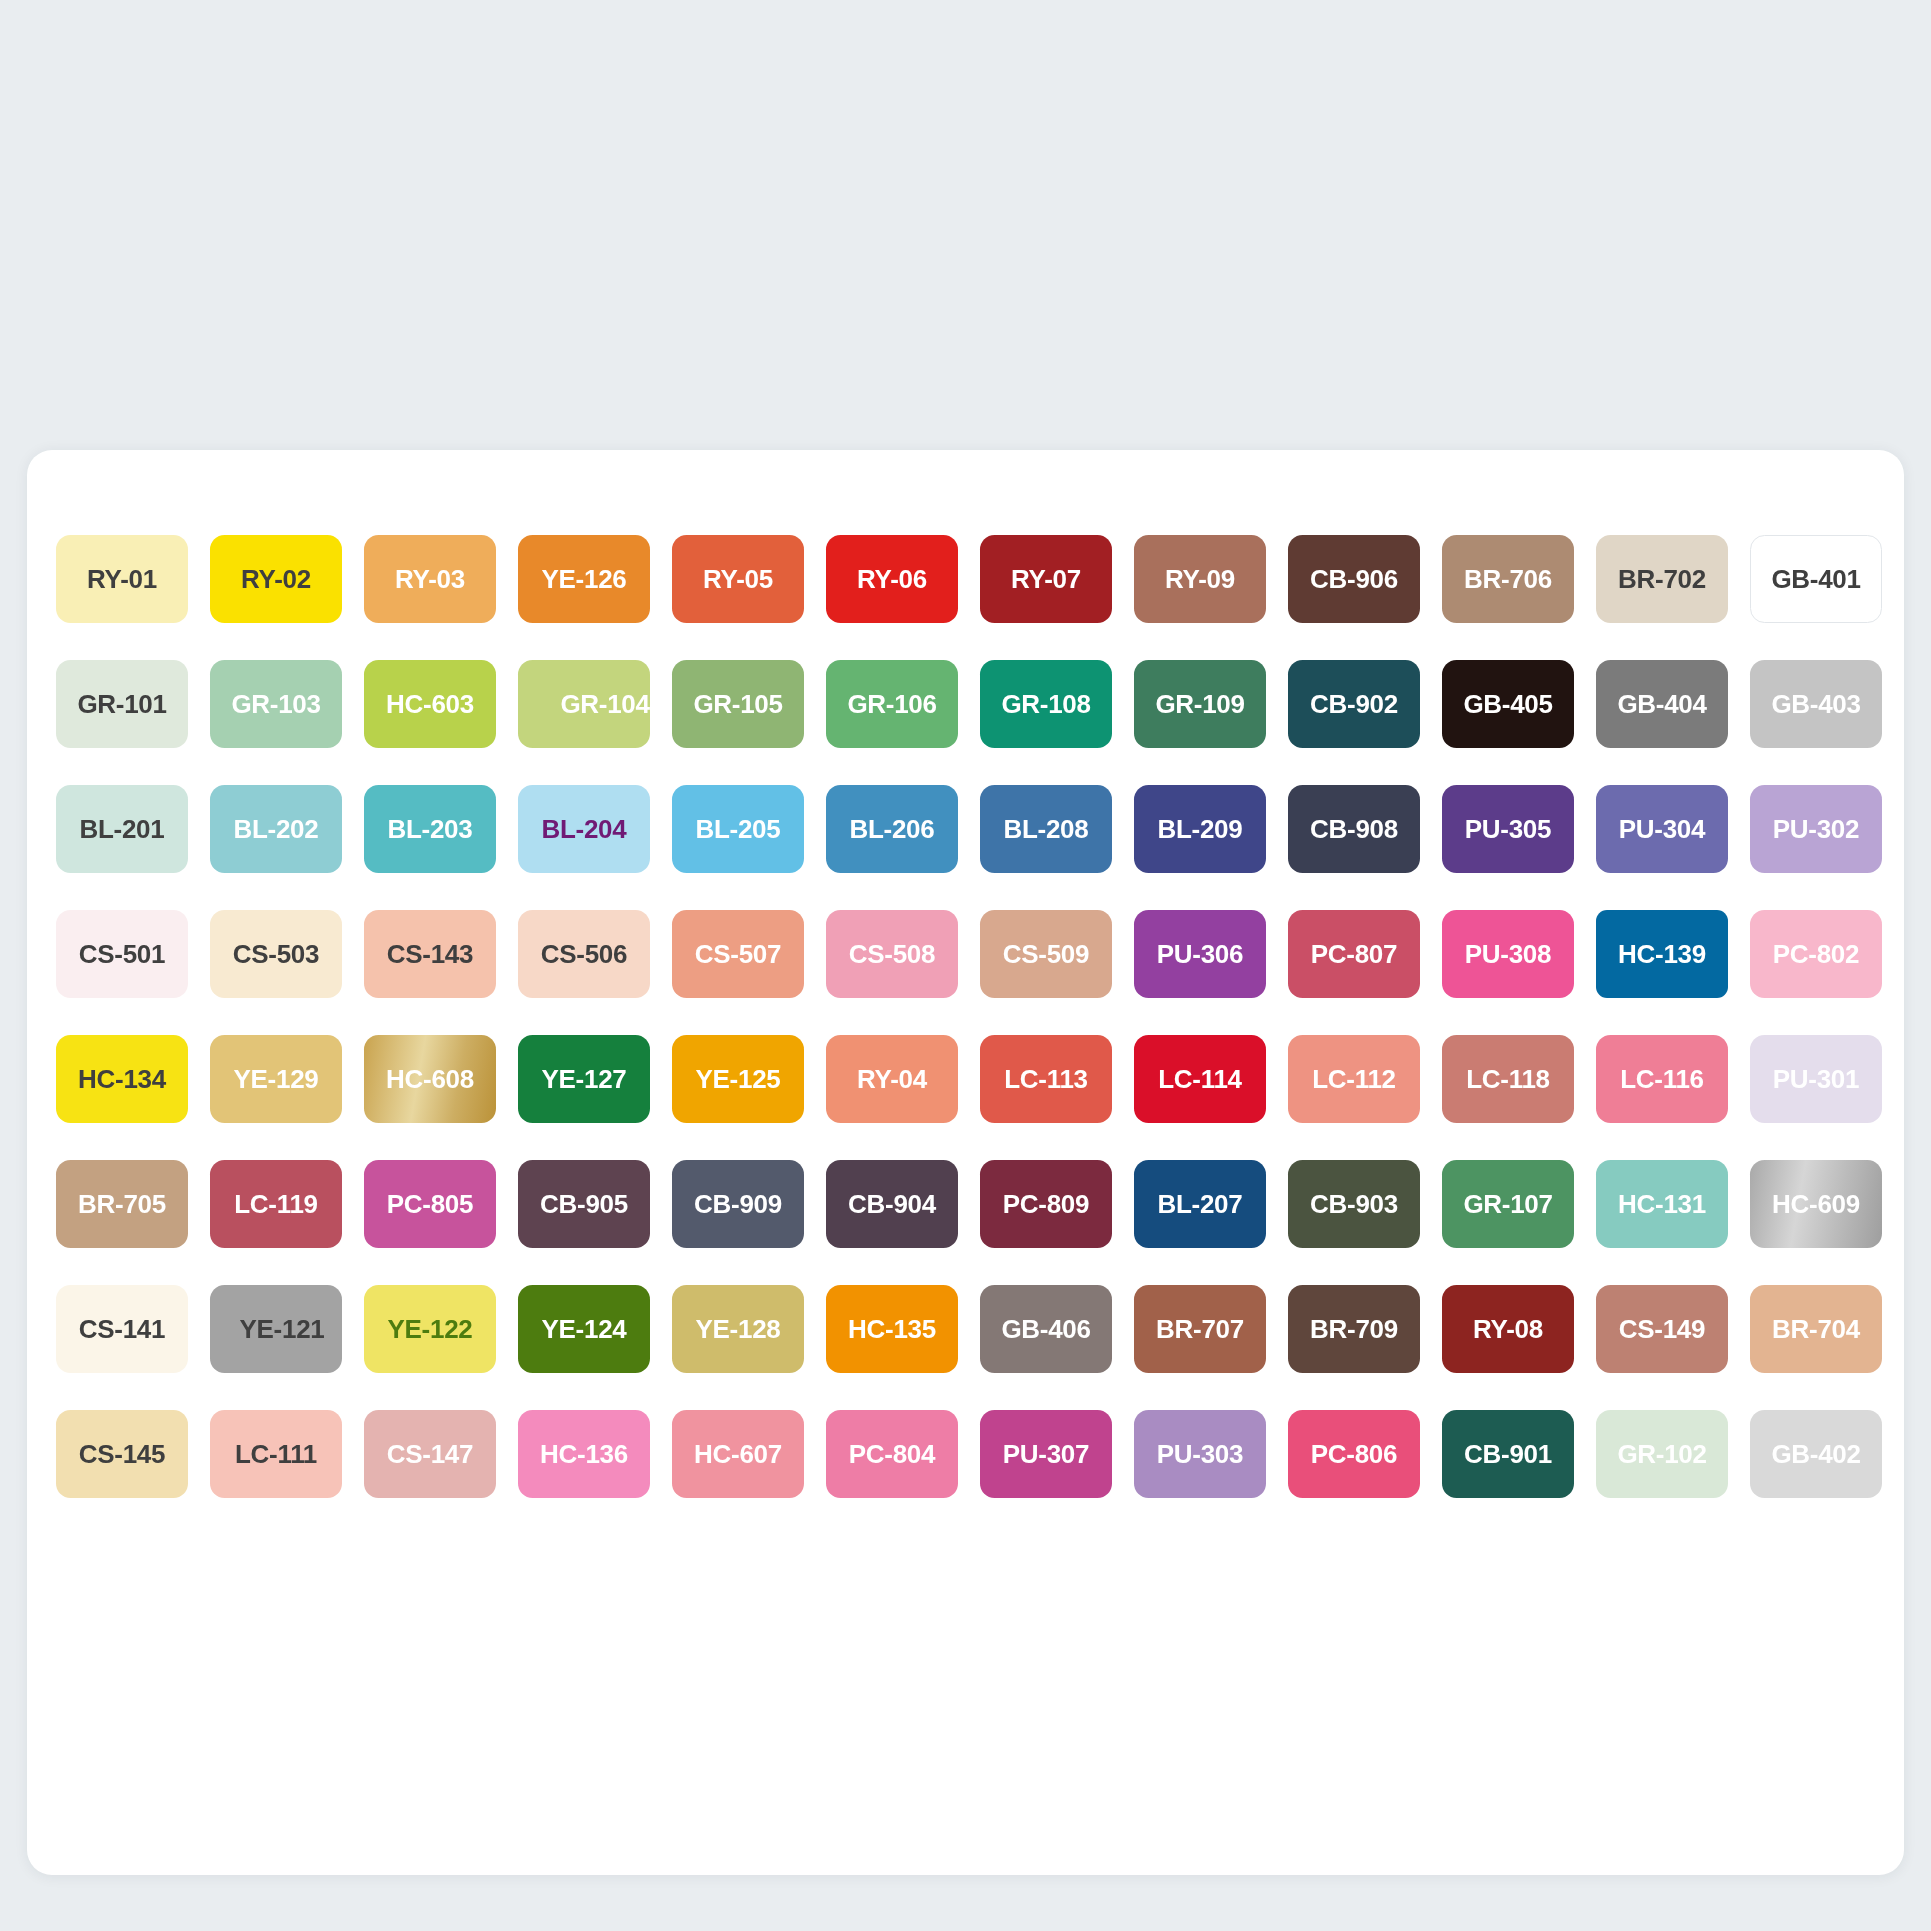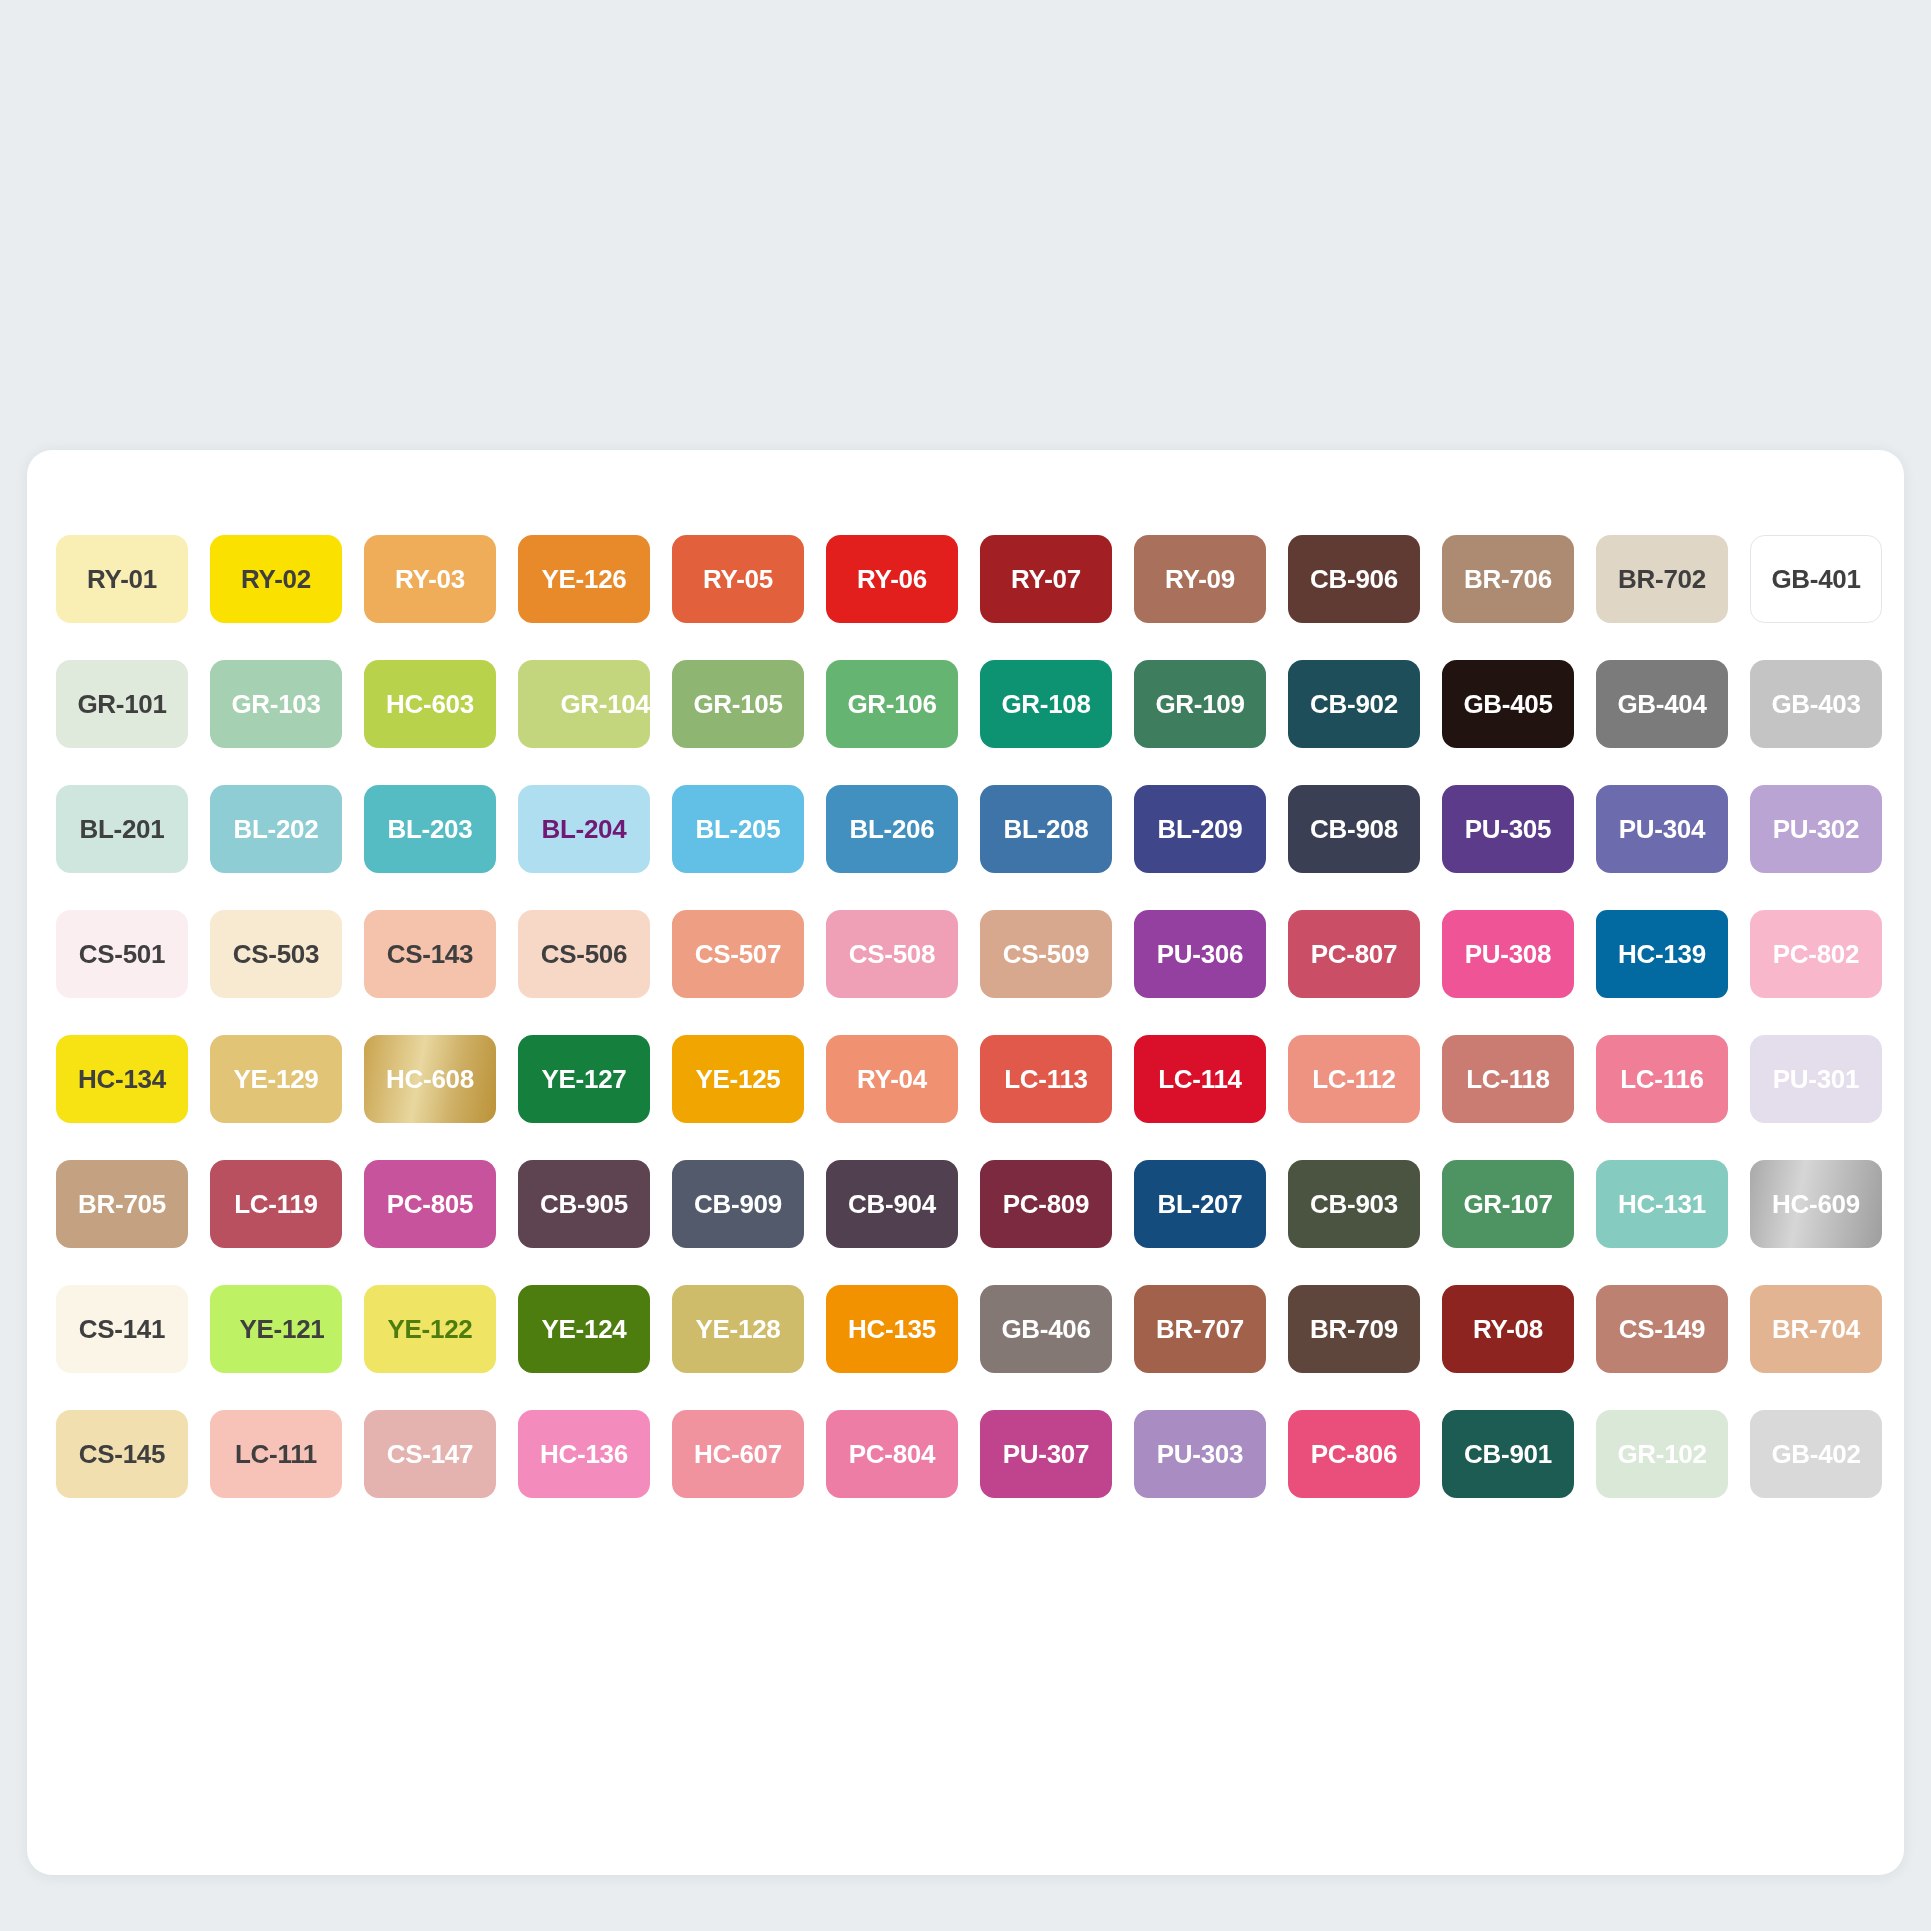--- a/index.html
+++ b/index.html
@@ -289,21 +289,21 @@
           <span class="swatch-label" style="color: rgb(255, 255, 255);">HC-131</span>
         </div>
         <div class="swatch" style="background: linear-gradient(100deg, rgb(169, 169, 169) 0%, rgb(214, 214, 214) 38%, rgb(188, 188, 188) 66%, rgb(158, 158, 158) 100%);">
           <span class="swatch-label" style="color: rgb(255, 255, 255);">HC-609</span>
         </div>
       </div>
       <div class="swatch-row">
         <div class="swatch" style="background: rgb(251, 245, 232);">
           <span class="swatch-label" style="color: rgb(63, 63, 63);">CS-141</span>
         </div>
-        <div class="swatch" style="background: #bef264; padding-left: 12px;">
+        <div class="swatch" style="background: #a3a3a3; padding-left: 12px;">
           <span class="swatch-label" style="color: rgb(63, 63, 63);">YE-121</span>
         </div>
         <div class="swatch" style="background: rgb(239, 228, 100);">
           <span class="swatch-label" style="color: #4d7c0f;">YE-122</span>
         </div>
         <div class="swatch" style="background: #4d7c0f;">
           <span class="swatch-label" style="color: rgb(255, 255, 255);">YE-124</span>
         </div>
         <div class="swatch" style="background: rgb(207, 188, 107);">
           <span class="swatch-label" style="color: rgb(255, 255, 255);">YE-128</span>

